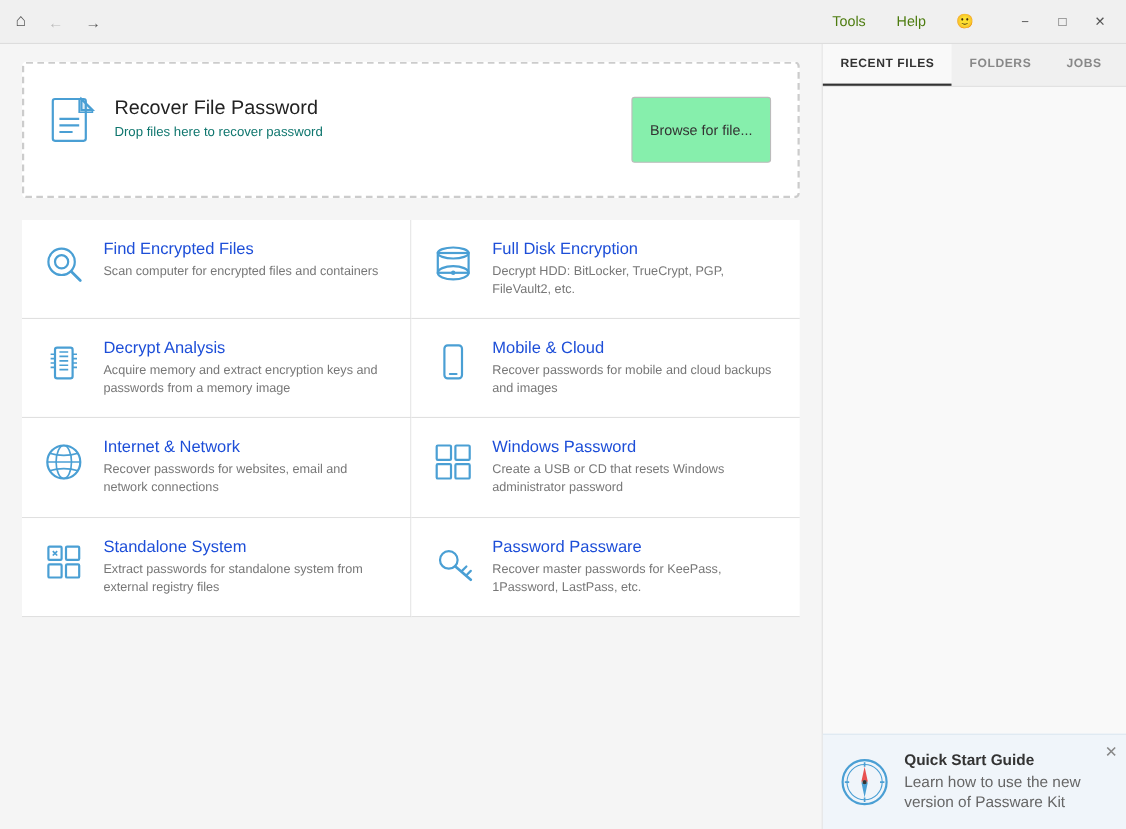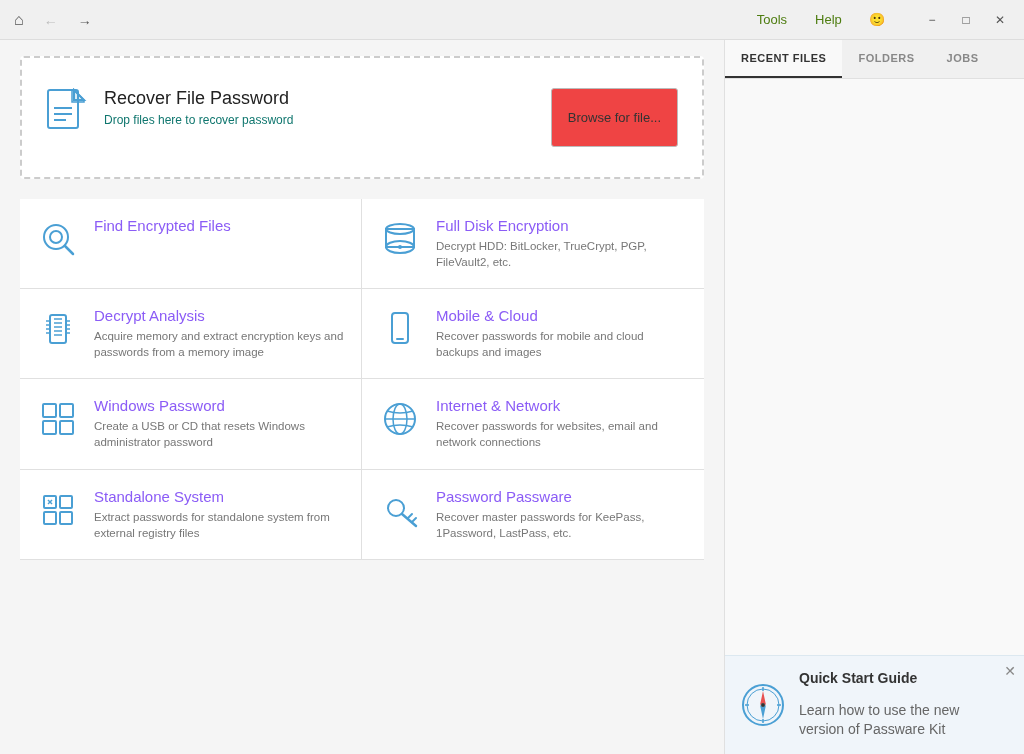--- a/index.html
+++ b/index.html
@@ -114,21 +114,21 @@
       font-size: 18px;
       font-weight: 400;
       color: #222;
       margin-bottom: 4px;
     }
     .drop-zone-subtitle {
       font-size: 12px;
       color: #0f766e;
     }
     .browse-btn {
-      background: #ef4444;
+      background: #86efac;
       border: 1px solid #bbb;
       border-radius: 3px;
       padding: 8px 16px;
       font-size: 13px;
       color: #333;
       cursor: pointer;
       white-space: nowrap;
       margin-left: 16px;
     }
 
@@ -157,32 +157,32 @@
       justify-content: center;
     }
     .feature-icon svg {
       width: 40px;
       height: 40px;
     }
     .feature-text {}
     .feature-title {
       font-size: 15px;
       font-weight: 500;
-      color: #8b5cf6;
+      color: #1d4ed8;
       margin-bottom: 4px;
     }
     .feature-desc {
       font-size: 11.5px;
       color: #777;
       line-height: 1.4;
     }
 
     
     .sidebar {
-      width: 300px;
+      width: 277px;
       background: #f9f9f9;
       border-left: 1px solid #e0e0e0;
       display: flex;
       flex-direction: column;
     }
     .sidebar-tabs {
       display: flex;
       border-bottom: 1px solid #e0e0e0;
       background: #f0f0f0;
     }
@@ -230,21 +230,21 @@
     .compass-icon {
       width: 44px;
       height: 44px;
       flex-shrink: 0;
     }
     .quick-start-text {}
     .quick-start-title {
       font-size: 14px;
       font-weight: 600;
       color: #333;
-      margin-bottom: 15px;
+      margin-bottom: 3px;
     }
     .quick-start-desc {
       font-size: 14px;
       color: #666;
       line-height: 1.4;
     }
   </style>
 </head>
 <body>
 
@@ -293,20 +293,21 @@
       <div class="feature-item">
         <div class="feature-icon">
           <svg viewBox="0 0 40 40" fill="none">
             <circle cx="18" cy="18" r="12" stroke="#4a9fd4" stroke-width="2"></circle>
             <circle cx="18" cy="18" r="6" stroke="#4a9fd4" stroke-width="2"></circle>
             <line x1="27" y1="27" x2="35" y2="35" stroke="#4a9fd4" stroke-width="2.5" stroke-linecap="round"></line>
           </svg>
         </div>
         <div class="feature-text">
           <div class="feature-title">Find Encrypted Files</div>
+          <div class="feature-desc">Scan computer for encrypted files and containers</div>
         </div>
       </div>
 
       <div class="feature-item">
         <div class="feature-icon">
           <svg viewBox="0 0 40 40" fill="none">
             <ellipse cx="20" cy="28" rx="14" ry="6" stroke="#4a9fd4" stroke-width="2"></ellipse>
             <rect x="6" y="10" width="28" height="18" rx="0" stroke="#4a9fd4" stroke-width="2" fill="none"></rect>
             <ellipse cx="20" cy="10" rx="14" ry="5" stroke="#4a9fd4" stroke-width="2" fill="none"></ellipse>
             <circle cx="20" cy="28" r="2" fill="#4a9fd4"></circle>
@@ -352,45 +353,45 @@
         </div>
         <div class="feature-text">
           <div class="feature-title">Mobile &amp; Cloud</div>
           <div class="feature-desc">Recover passwords for mobile and cloud backups and images</div>
         </div>
       </div>
 
       <div class="feature-item">
         <div class="feature-icon">
           <svg viewBox="0 0 40 40" fill="none">
-            <rect x="5" y="5" width="13" height="13" rx="1" stroke="#4a9fd4" stroke-width="2"></rect>
-            <rect x="22" y="5" width="13" height="13" rx="1" stroke="#4a9fd4" stroke-width="2"></rect>
-            <rect x="5" y="22" width="13" height="13" rx="1" stroke="#4a9fd4" stroke-width="2"></rect>
-            <rect x="22" y="22" width="13" height="13" rx="1" stroke="#4a9fd4" stroke-width="2"></rect>
-          </svg>
-        </div>
-        <div class="feature-text">
-          <div class="feature-title">Windows Password</div>
-          <div class="feature-desc">Create a USB or CD that resets Windows administrator password</div>
-        </div>
-      </div>
-
-      <div class="feature-item">
-        <div class="feature-icon">
-          <svg viewBox="0 0 40 40" fill="none">
             <circle cx="20" cy="20" r="15" stroke="#4a9fd4" stroke-width="2"></circle>
             <ellipse cx="20" cy="20" rx="7" ry="15" stroke="#4a9fd4" stroke-width="1.5"></ellipse>
             <line x1="5" y1="20" x2="35" y2="20" stroke="#4a9fd4" stroke-width="1.5"></line>
             <path d="M7 12 Q20 16 33 12" stroke="#4a9fd4" stroke-width="1.5" fill="none"></path>
             <path d="M7 28 Q20 24 33 28" stroke="#4a9fd4" stroke-width="1.5" fill="none"></path>
           </svg>
         </div>
         <div class="feature-text">
           <div class="feature-title">Internet &amp; Network</div>
           <div class="feature-desc">Recover passwords for websites, email and network connections</div>
+        </div>
+      </div>
+
+      <div class="feature-item">
+        <div class="feature-icon">
+          <svg viewBox="0 0 40 40" fill="none">
+            <rect x="5" y="5" width="13" height="13" rx="1" stroke="#4a9fd4" stroke-width="2"></rect>
+            <rect x="22" y="5" width="13" height="13" rx="1" stroke="#4a9fd4" stroke-width="2"></rect>
+            <rect x="5" y="22" width="13" height="13" rx="1" stroke="#4a9fd4" stroke-width="2"></rect>
+            <rect x="22" y="22" width="13" height="13" rx="1" stroke="#4a9fd4" stroke-width="2"></rect>
+          </svg>
+        </div>
+        <div class="feature-text">
+          <div class="feature-title">Windows Password</div>
+          <div class="feature-desc">Create a USB or CD that resets Windows administrator password</div>
         </div>
       </div>
 
       <div class="feature-item">
         <div class="feature-icon">
           <svg viewBox="0 0 40 40" fill="none">
             <rect x="6" y="6" width="12" height="12" rx="1" stroke="#4a9fd4" stroke-width="2"></rect>
             <rect x="22" y="6" width="12" height="12" rx="1" stroke="#4a9fd4" stroke-width="2"></rect>
             <rect x="6" y="22" width="12" height="12" rx="1" stroke="#4a9fd4" stroke-width="2"></rect>
             <rect x="22" y="22" width="12" height="12" rx="1" stroke="#4a9fd4" stroke-width="2"></rect>

